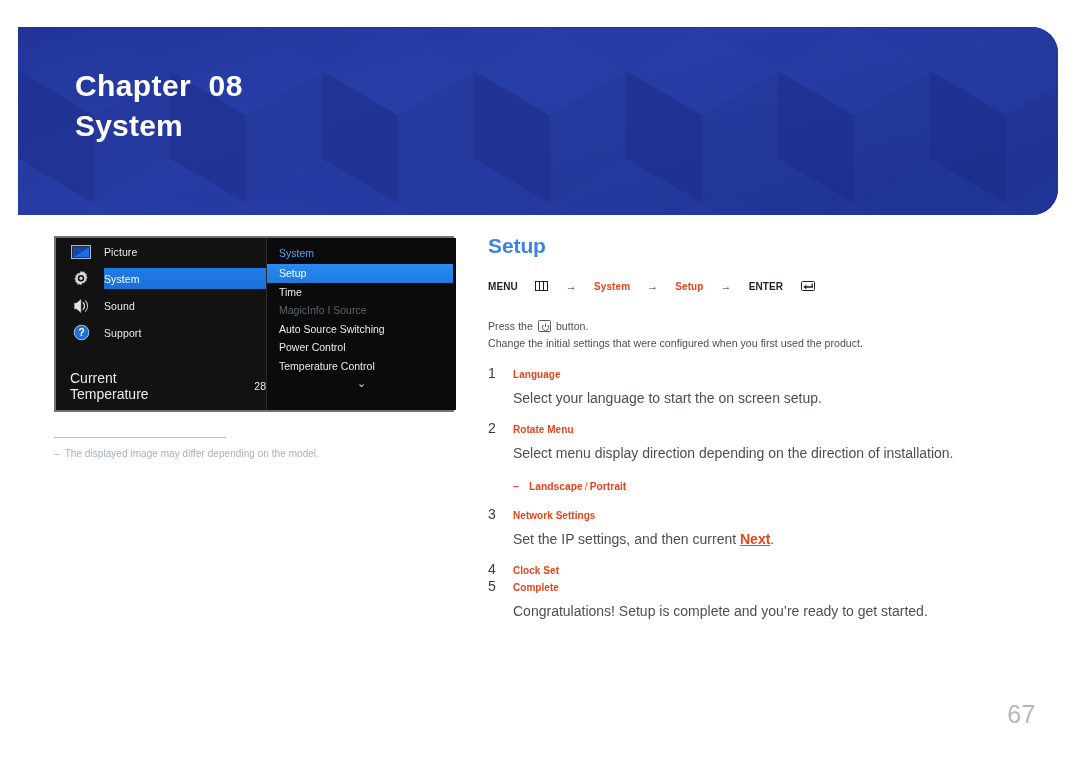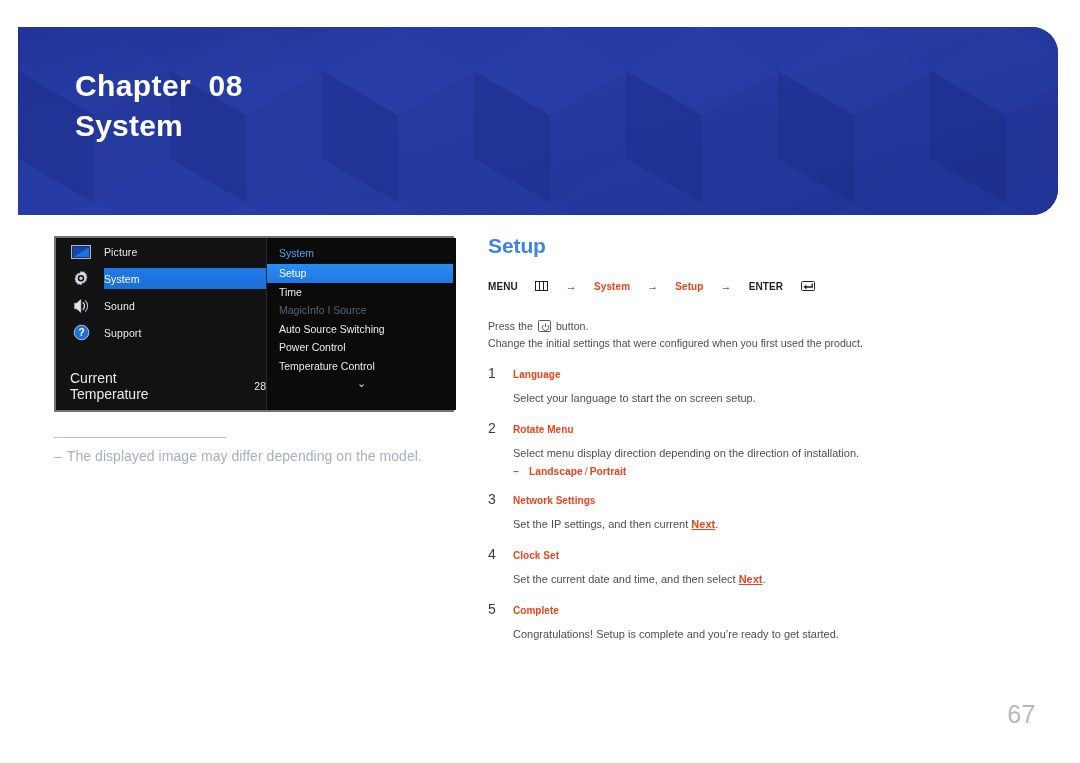--- a/index.html
+++ b/index.html
@@ -162,21 +162,21 @@
     width: 172px;
     height: 1px;
     background: #b9c0cf;
   }
   .footnote {
     position: absolute;
     left: 54px;
     top: 448px;
     width: 330px;
     color: #a7afc0;
-    font-size: 14px;
+    font-size: 10px;
     letter-spacing: 0.05px;
     white-space: nowrap;
   }
   .footnote .dash { margin-right: 5px; }
 
   
   .content {
     position: absolute;
     left: 488px;
     top: 234px;
@@ -267,25 +267,25 @@
     font-weight: normal;
   }
   .step-name {
     font-size: 10px;
     font-weight: bold;
     color: #e8441c;
     letter-spacing: 0.05px;
   }
   .step-desc {
     margin: 9px 0 14px 25px;
-    font-size: 11px;
+    font-size: 14px;
     color: #4b4f54;
     line-height: 16px;
   }
-  .step-desc.tight { margin-bottom: 5px; }
+  .step-desc.tight { margin-bottom: 20px; }
   .step-desc .hot { color: #e8441c; font-weight: bold; text-decoration: underline; }
 
   .sub-bullet {
     margin: 0 0 14px 25px;
     font-size: 10.3px;
     display: flex;
     align-items: baseline;
   }
   .sub-bullet .b-dash {
     width: 16px;
@@ -483,23 +483,20 @@
         <span class="step-name">Network Settings</span>
       </div>
       <div class="step-desc">
         <span>Set the IP settings, and then current </span><span class="hot">Next</span><span>.</span>
       </div>
 
       <div class="step-row">
         <span class="step-num">4</span>
         <span class="step-name">Clock Set</span>
       </div>
-      <div class="step-desc">
-        <span>Set the current date and time, and then select </span><span class="hot">Next</span><span>.</span>
-      </div>
 
       <div class="step-row">
         <span class="step-num">5</span>
         <span class="step-name">Complete</span>
       </div>
       <div class="step-desc">
         <span>Congratulations! Setup is complete and you’re ready to get started.</span>
       </div>
 
     </div>

